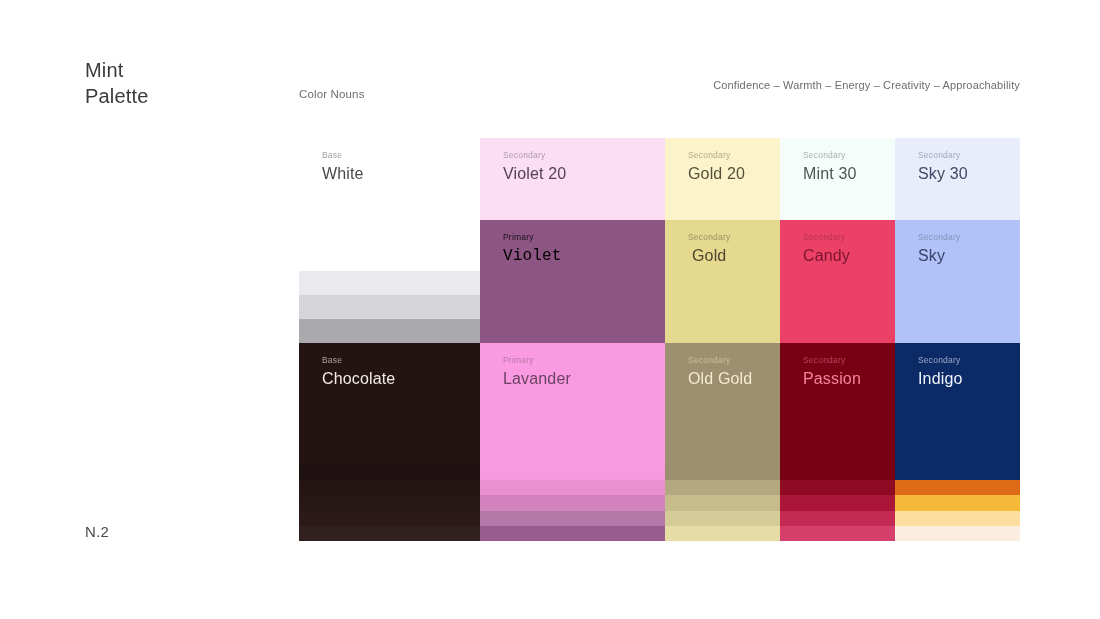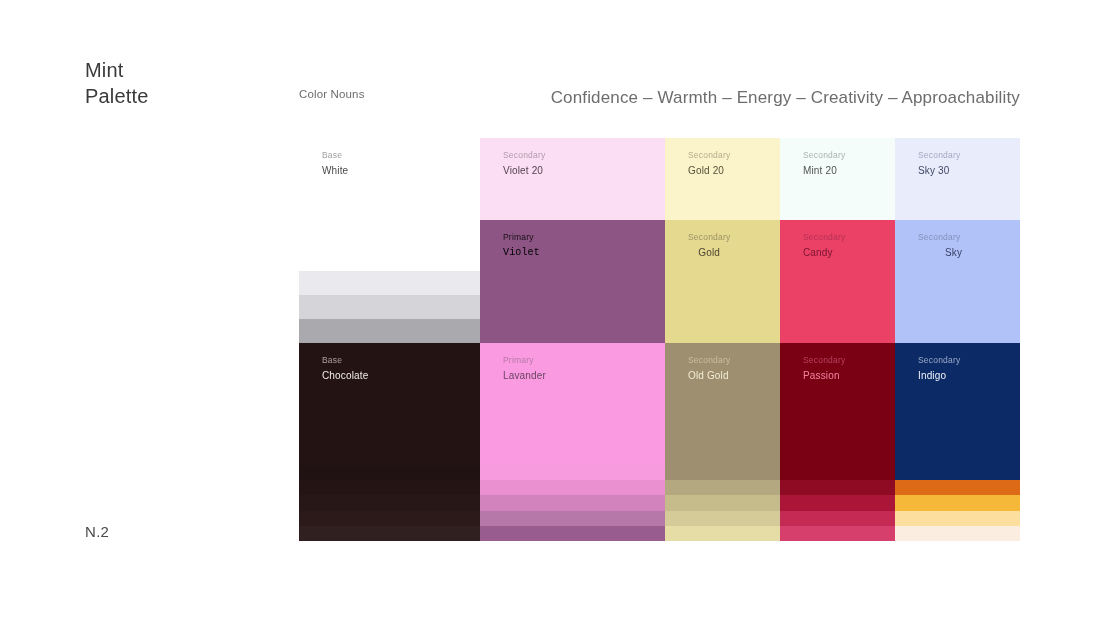--- a/index.html
+++ b/index.html
@@ -35,22 +35,22 @@
     left: 299px;
     top: 88px;
     font-size: 11.5px;
     color: #6d6d6d;
     letter-spacing: 0.15px;
   }
 
   #attributes-label {
     position: absolute;
     right: 80px;
-    top: 88px;
-    font-size: 17px;
+    top: 79px;
+    font-size: 11px;
     color: #6d6d6d;
     letter-spacing: 0.15px;
     white-space: nowrap;
     text-align: right;
   }
 
   #slide-number {
     position: absolute;
     left: 85px;
     top: 523px;
@@ -85,21 +85,21 @@
   }
   .swatch-role {
     display: block;
     font-size: 8.5px;
     letter-spacing: 0.2px;
     margin-bottom: 6px;
     opacity: 0.82;
   }
   .swatch-name {
     display: block;
-    font-size: 10px;
+    font-size: 16px;
     letter-spacing: 0.15px;
   }
 
   
   .ramp {
     display: flex;
     flex-direction: column;
   }
   .ramp .band { flex: 1 1 0; width: 100%; }
 
@@ -141,21 +141,21 @@
   </div>
   <div class="swatch" style="background: rgb(251, 243, 201);">
     <span class="swatch-text">
       <span class="swatch-role" style="color: rgb(163, 157, 130);">Secondary</span>
       <span class="swatch-name" style="color: rgb(86, 81, 58);">Gold 20</span>
     </span>
   </div>
   <div class="swatch" style="background: rgb(245, 253, 250);">
     <span class="swatch-text">
       <span class="swatch-role" style="color: rgb(154, 163, 160);">Secondary</span>
-      <span class="swatch-name" style="color: rgb(78, 85, 83);">Mint 20</span>
+      <span class="swatch-name" style="color: rgb(78, 85, 83);">Mint 30</span>
     </span>
   </div>
   <div class="swatch" style="background: rgb(232, 236, 251);">
     <span class="swatch-text">
       <span class="swatch-role" style="color: rgb(146, 153, 179);">Secondary</span>
       <span class="swatch-name" style="color: rgb(65, 74, 102);">Sky 30</span>
     </span>
   </div>
 
   <div class="swatch ramp-top">
@@ -177,21 +177,21 @@
   </div>
   <div class="swatch" style="background: rgb(236, 65, 102);">
     <span class="swatch-text">
       <span class="swatch-role" style="color: rgb(171, 46, 80);">Secondary</span>
       <span class="swatch-name" style="color: rgb(122, 20, 48);">Candy</span>
     </span>
   </div>
   <div class="swatch" style="background: rgb(176, 194, 247);">
     <span class="swatch-text">
       <span class="swatch-role" style="color: rgb(122, 135, 173);">Secondary</span>
-      <span class="swatch-name" style="color: rgb(57, 67, 107); margin-left: 27px;">Sky</span>
+      <span class="swatch-name" style="color: rgb(57, 67, 107);">Sky</span>
     </span>
   </div>
 
   <div class="swatch" style="background: rgb(35, 19, 19);">
     <span class="swatch-text">
       <span class="swatch-role" style="color: rgb(205, 191, 184);">Base</span>
       <span class="swatch-name" style="color: rgb(242, 236, 233);">Chocolate</span>
     </span>
   </div>
   <div class="swatch" style="background: rgb(250, 154, 224);">

